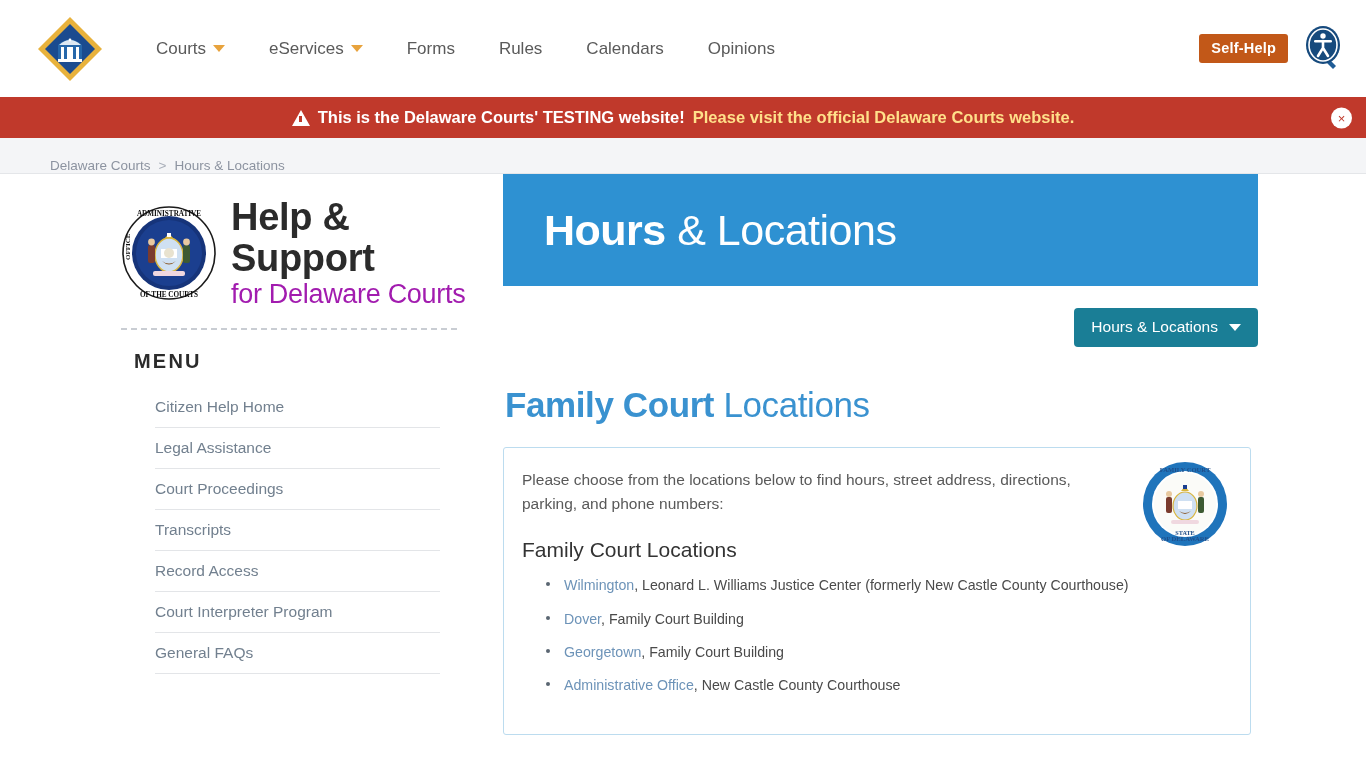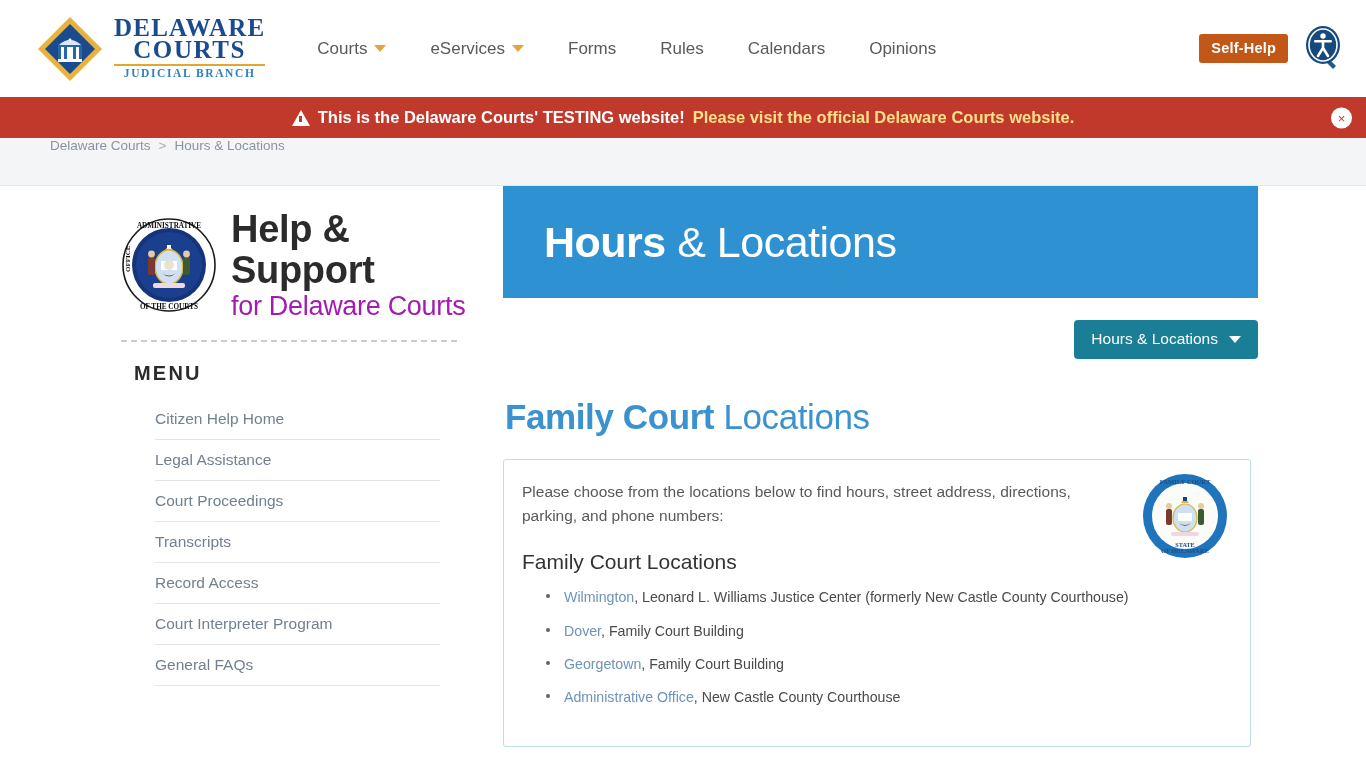--- a/index.html
+++ b/index.html
@@ -151,24 +151,24 @@
     color: #c0392b;
     font-size: 13px;
     line-height: 21px;
     text-align: center;
     cursor: pointer;
     font-family: "Liberation Sans", sans-serif;
   }
 
   
   .breadcrumb-bar {
-    height: 48px;
+    height: 36px;
     background: #f4f5f7;
     display: flex;
-    align-items: flex-start;
+    align-items: flex-end;
     padding-left: 50px;
     border-bottom: 1px solid #e4e6e9;
     font-size: 13.5px;
     color: #8c93a0;
   }
   .breadcrumb-bar a { color: #8c93a0; text-decoration: none; cursor: pointer; }
   .bc-sep { margin: 0 8px; color: #a8aeb9; }
 
   
   .page-body {
@@ -349,26 +349,20 @@
         <polygon points="34,2 66,34 34,66 2,34" fill="#e8b23c"></polygon>
         <polygon points="34,9 59,34 34,59 9,34" fill="#1b4b8f"></polygon>
         <path d="M22 46 L22 30 Q34 19 46 30 L46 46 Z" fill="#2f7fc1" opacity="0.55"></path>
         <rect x="22" y="44" width="24" height="3" fill="#ffffff"></rect>
         <rect x="25" y="32" width="3" height="12" fill="#ffffff"></rect>
         <rect x="31" y="32" width="6" height="12" fill="#ffffff"></rect>
         <rect x="40" y="32" width="3" height="12" fill="#ffffff"></rect>
         <path d="M23 30 Q34 20 45 30 Z" fill="#ffffff" opacity="0.85"></path>
         <circle cx="34" cy="25" r="1.4" fill="#ffffff"></circle>
       </svg>
-    </div>
-    <div class="brand-text">
-      <div class="brand-l1">DELAWARE</div>
-      <div class="brand-l2">COURTS</div>
-      <div class="brand-rule"></div>
-      <div class="brand-l3">JUDICIAL BRANCH</div>
     </div>
   </div>
 
   <nav class="main-nav">
     <div class="nav-item">
       <span>Courts</span>
       <span class="caret-down"></span>
     </div>
     <div class="nav-item">
       <span>eServices</span>

